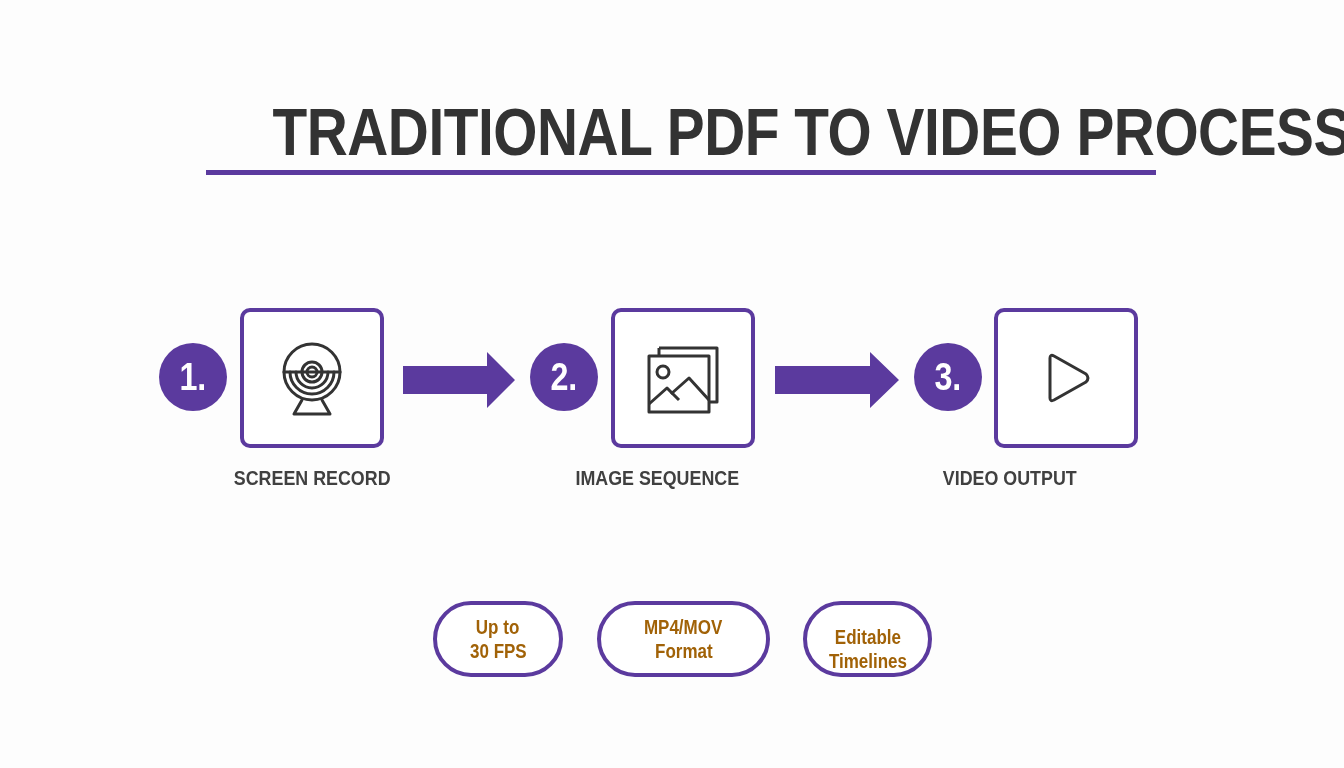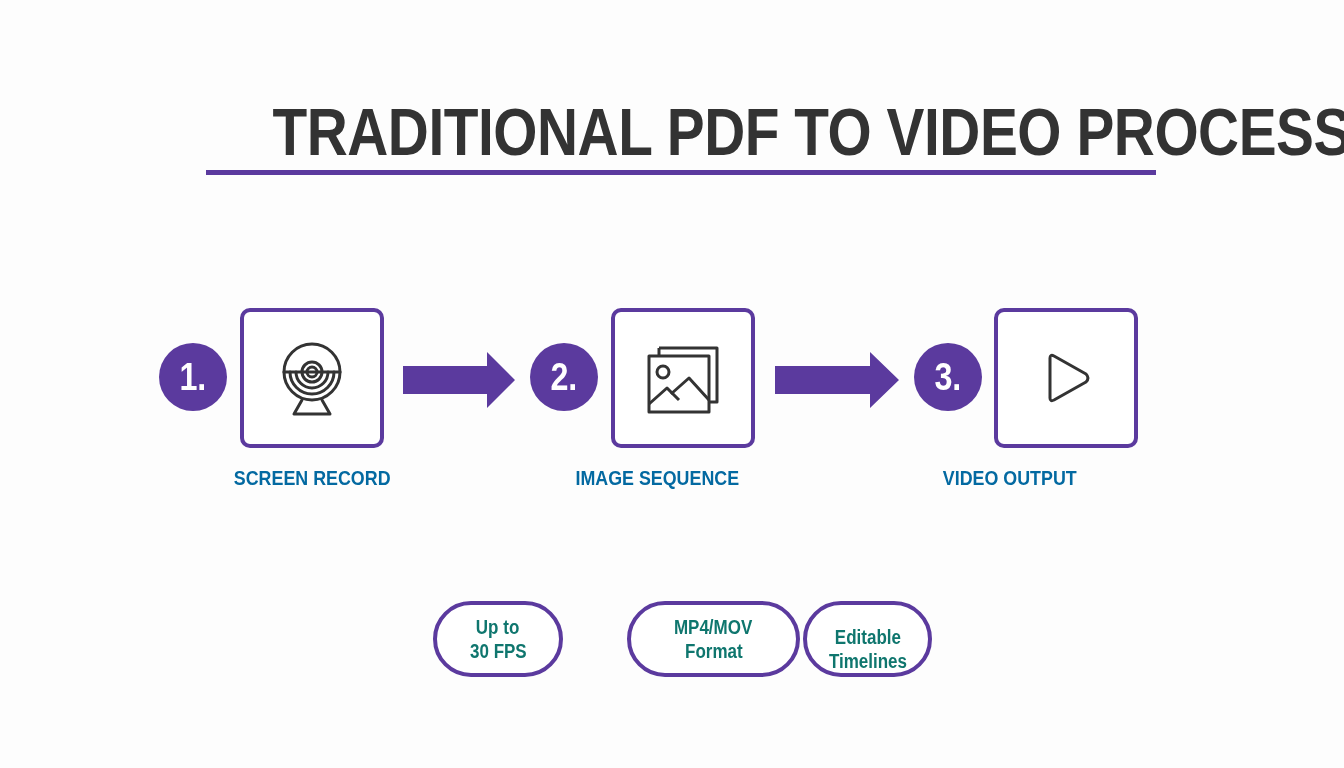--- a/index.html
+++ b/index.html
@@ -33,31 +33,31 @@
   }
   .num-circle span { display: inline-block; transform: scaleX(0.85); }
   .step-box {
     position: absolute; width: 136px; height: 132px;
     border: 4px solid #5b3a9e; border-radius: 10px;
     background: #ffffff;
     display: flex; align-items: center; justify-content: center;
   }
   .step-label {
     position: absolute; width: 240px; text-align: center;
-    font-weight: bold; font-size: 21px; color: #0369a1;
+    font-weight: bold; font-size: 21px; color: #404040;
     top: 466px;
   }
   .step-label span { display: inline-block; transform: scaleX(0.85); }
   .arrow { position: absolute; }
   .pill {
     position: absolute; top: 601px; height: 68px;
     border: 4px solid #5b3a9e; border-radius: 40px;
     background: #ffffff;
     display: flex; flex-direction: column; align-items: center; justify-content: center;
-    font-weight: bold; font-size: 20px; line-height: 24px; color: #0f766e;
+    font-weight: bold; font-size: 20px; line-height: 24px; color: #a16207;
   }
   .pill span { display: block; transform: scaleX(0.85); }
 </style>
 </head>
 <body>
 
 <div class="title">TRADITIONAL PDF TO VIDEO PROCESS</div>
 <div class="title-underline"></div>
 
 <div class="num-circle" style="left:159px; top:343px;">
@@ -112,20 +112,20 @@
   </svg>
 </div>
 <div class="step-label" style="left:890px;">
   <span>VIDEO OUTPUT</span>
 </div>
 
 <div class="pill" style="left:433px; width:122px;">
   <span>Up to</span>
   <span>30 FPS</span>
 </div>
-<div class="pill" style="left:627px; width:165px;text-align:center;">
+<div class="pill" style="left:597px; width:165px;text-align:center;">
   <span>MP4/MOV</span>
   <span>Format</span>
 </div>
 <div class="pill" style="left:803px; width:121px;justify-content:flex-end;">
   <span>Editable</span>
   <span>Timelines</span>
 </div>
 
 </body></html>

